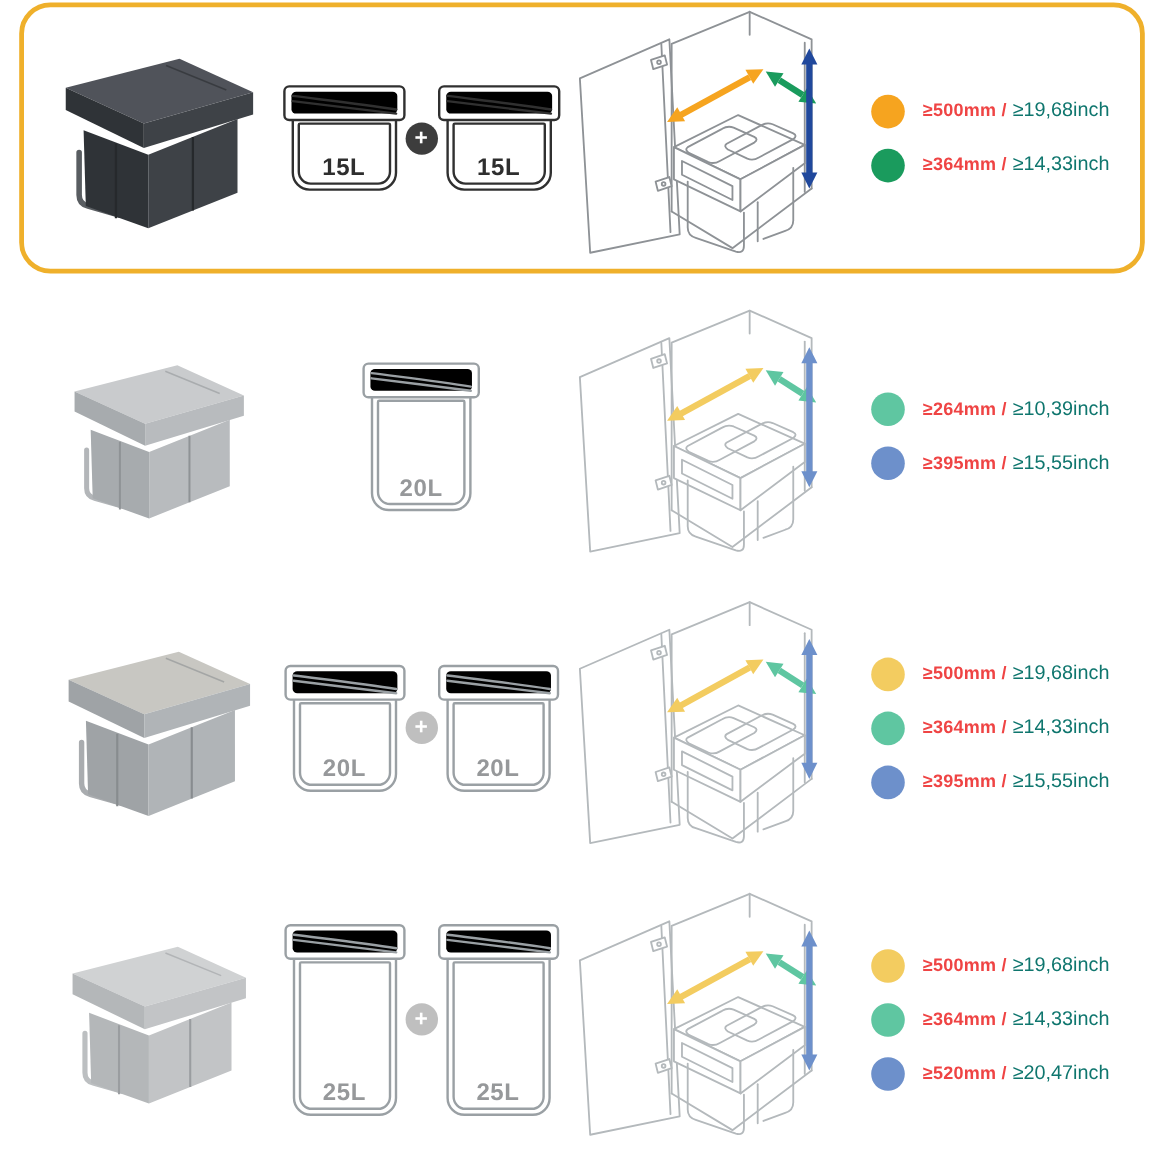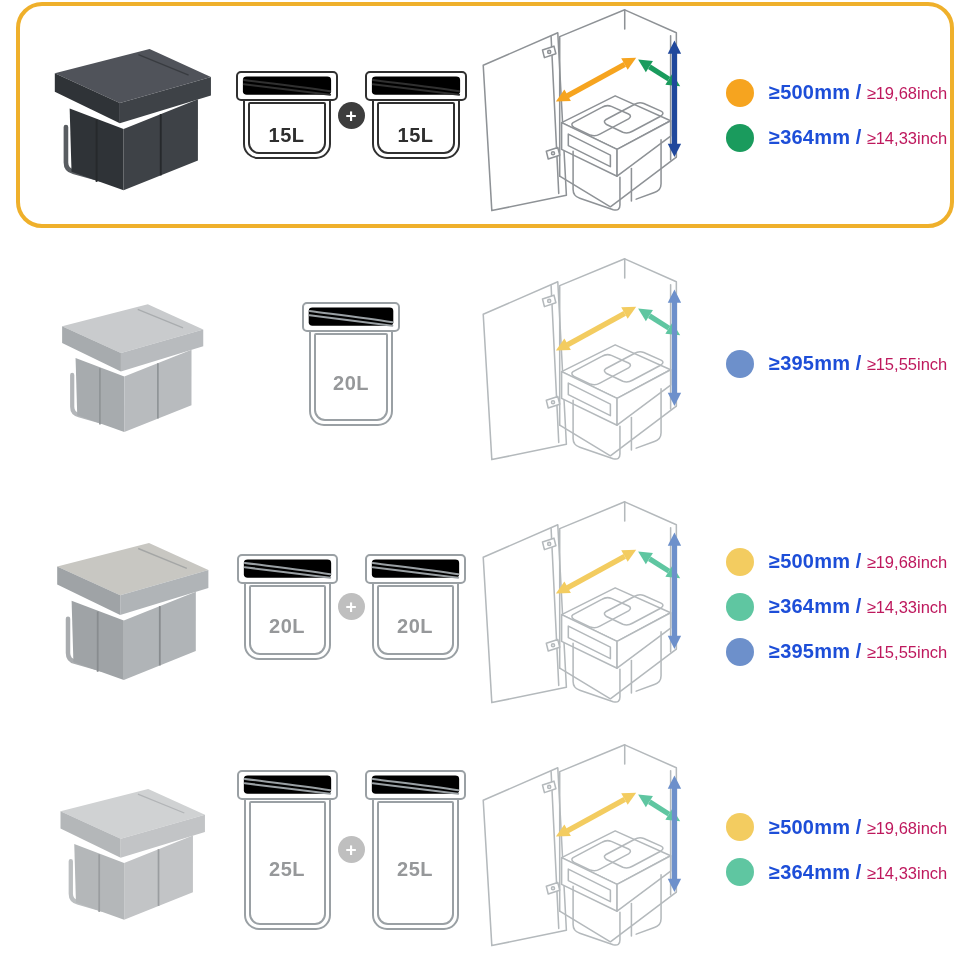--- a/index.html
+++ b/index.html
@@ -43,21 +43,21 @@
   .binbody{
     height:100%;box-sizing:border-box;
     border:2px solid var(--bin-line);
     border-radius:3px 3px 15px 15px;
     padding:3px;background:#fff;
   }
   .binbody-inner{
     height:100%;box-sizing:border-box;
     border:2px solid var(--bin-line);
     border-radius:2px 2px 11px 11px;
-    display:flex;align-items:center;justify-content:center;
+    display:flex;align-items:flex-end;justify-content:center;
   }
   .cap{font-weight:700;font-size:20px;color:var(--bin-text);letter-spacing:.5px;padding-top:14px;}
   .plus{
     width:27px;height:27px;border-radius:50%;
     background:var(--plus-bg,#bdbdbd);color:#fff;
     font-weight:700;font-size:19px;line-height:27px;text-align:center;
     margin:0 7px;flex:0 0 auto;z-index:3;
   }
   
   .col-cab{display:flex;justify-content:center;align-items:center;}
@@ -67,22 +67,22 @@
   .cabinet .sA{stroke:var(--arrow-a);stroke-width:5.5;}
   .cabinet .fA{fill:var(--arrow-a);}
   .cabinet .sB{stroke:var(--arrow-b);stroke-width:5.5;}
   .cabinet .fB{fill:var(--arrow-b);}
   .cabinet .sC{stroke:var(--arrow-c);stroke-width:5.5;}
   .cabinet .fC{fill:var(--arrow-c);}
   
   .col-legend{display:flex;flex-direction:column;gap:17px;justify-content:center;padding-left:14px;}
   .leg-item{display:flex;align-items:center;gap:15px;}
   .dot{width:28px;height:28px;border-radius:50%;flex:0 0 auto;}
-  .mm{font-weight:700;font-size:20px;color:#1d4ed8;letter-spacing:.2px;white-space:nowrap;}
-  .inch{font-weight:400;font-size:16.5px;color:#be185d;margin-left:5px;white-space:nowrap;}
+  .mm{font-weight:700;font-size:15px;color:#ef4444;letter-spacing:.2px;white-space:nowrap;}
+  .inch{font-weight:400;font-size:16.5px;color:#0f766e;margin-left:5px;white-space:nowrap;}
 </style>
 </head>
 <body style="--hl: #EFB02B;">
 
 <main>
   <div class="rows">
   <section class="row highlighted" style="--cab-line: #8e9296; --arrow-a: #F6A41F; --arrow-b: #1A9B5D; --arrow-c: #20489C; --bin-line: #303030; --bin-text: #2e2e2e; --plus-bg: #3d3d3d; --p-top: #50535a; --p-front: #2f3337; --p-side: #3e4247; --p-dark: #26292c; --p-rail: #595d61;">
 
     <div class="col-product">
       <svg class="prod" viewBox="0 0 200 170">
@@ -268,20 +268,24 @@
         <g>
           <line class="sC" x1="210" y1="48" x2="210" y2="146"></line>
           <polygon class="fC" points="210,36 203,50 217,50"></polygon>
           <polygon class="fC" points="210,158 203,144 217,144"></polygon>
         </g>
       </svg>
     </div>
 
     <div class="col-legend">
       <div class="leg-item">
+        <span class="dot" style="background: rgb(95, 198, 161);"></span>
+        <span class="txt"><span class="mm">≥264mm /</span><span class="inch">≥10,39inch</span></span>
+      </div>
+      <div class="leg-item">
         <span class="dot" style="background: rgb(109, 144, 203);"></span>
         <span class="txt"><span class="mm">≥395mm /</span><span class="inch">≥15,55inch</span></span>
       </div>
     </div>
 
   </section>
 
   <section class="row" style="--cab-line: #b4b9bc; --arrow-a: #F3CC60; --arrow-b: #5FC6A1; --arrow-c: #6D90CB; --bin-line: #9aa0a4; --bin-text: #96989a; --plus-bg: #bfbfbf; --p-top: #c8c7c2; --p-front: #9fa3a6; --p-side: #b0b4b7; --p-dark: #888c8f; --p-rail: #a9acaf;">
 
     <div class="col-product">
@@ -493,17 +497,21 @@
 
     <div class="col-legend">
       <div class="leg-item">
         <span class="dot" style="background: rgb(243, 204, 96);"></span>
         <span class="txt"><span class="mm">≥500mm /</span><span class="inch">≥19,68inch</span></span>
       </div>
       <div class="leg-item">
         <span class="dot" style="background: rgb(95, 198, 161);"></span>
         <span class="txt"><span class="mm">≥364mm /</span><span class="inch">≥14,33inch</span></span>
       </div>
+      <div class="leg-item">
+        <span class="dot" style="background: rgb(109, 144, 203);"></span>
+        <span class="txt"><span class="mm">≥520mm /</span><span class="inch">≥20,47inch</span></span>
+      </div>
     </div>
 
   </section>
 </div>
 </main>
 
 </body></html>

